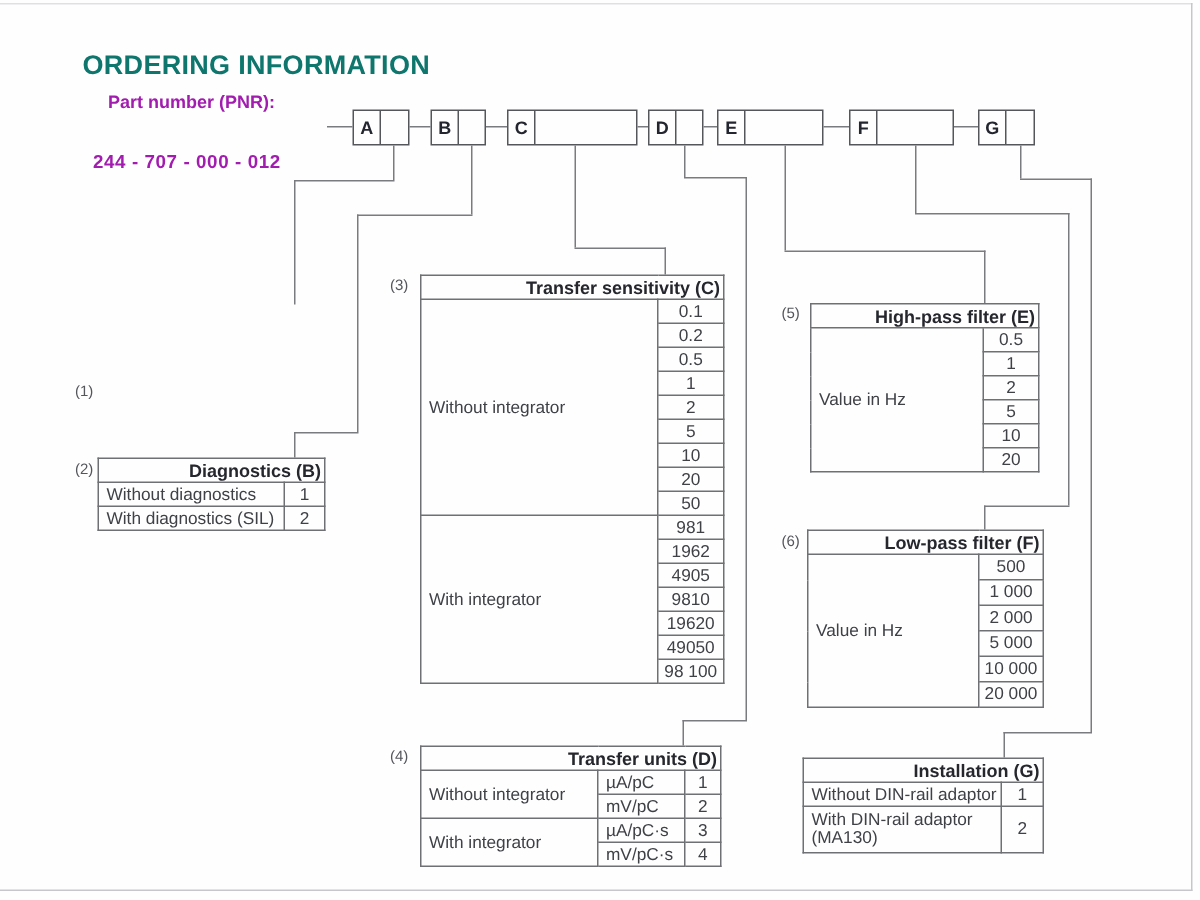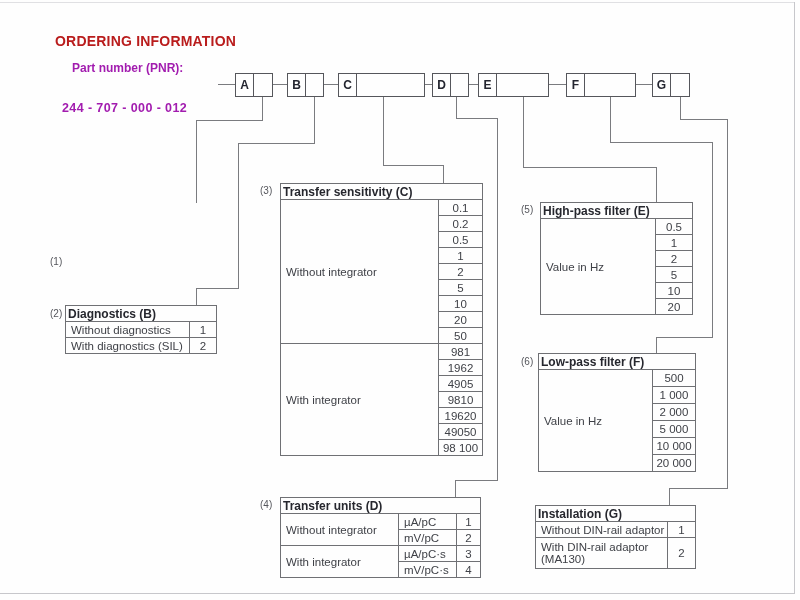--- a/index.html
+++ b/index.html
@@ -3,41 +3,41 @@
 <meta charset="utf-8">
 <style>
   * { box-sizing: border-box; }
   html,body { margin:0; padding:0; background:#ffffff; }
   #stage {
     position:relative; width:800px; height:600px; overflow:hidden;
     background:#fefefe;
     font-family:"Liberation Sans","DejaVu Sans",sans-serif;
     color:#3f4147;
   }
-  #title { position:absolute; left:55px; top:33px; font-size:14px; font-weight:bold; color:#b91c1c; letter-spacing:.2px; }
+  #title { position:absolute; left:55px; top:33px; font-size:18px; font-weight:bold; color:#0f766e; letter-spacing:.2px; }
   .pn1 { position:absolute; left:72px; top:61px; font-size:12px; font-weight:bold; color:#a21caf; }
   .pn2 { position:absolute; left:62px; top:76px; font-size:12.5px; font-weight:bold; color:#a21caf; letter-spacing:.4px;margin-top:25px; }
 
   
   .code-box { position:absolute; top:73px; height:24px; border:1px solid #55565b; display:flex; align-items:stretch; background:transparent; }
   .code-box .ltr { width:18px; display:flex; align-items:center; justify-content:center; font-weight:bold; font-size:12px; color:#23252f; border-right:1px solid #55565b; }
   .code-box .blank { flex:1; }
 
   
   .hl { position:absolute; height:1px; background:#7a7b7f; }
   .vl { position:absolute; width:1px; background:#7a7b7f; }
 
   
   .t { position:absolute; border-collapse:collapse; table-layout:fixed; }
   .t th, .t td {
     border:1px solid #6f7074; font-size:11.5px; font-weight:normal; color:#3f4147;
     padding:0 0 0 5px; height:16px; line-height:12px; text-align:left;
     white-space:nowrap; overflow:hidden;
   }
-  .t th { font-weight:bold; text-align:left; color:#26272e; font-size:12px; padding:0 2px; }
+  .t th { font-weight:bold; text-align:right; color:#26272e; font-size:12px; padding:0 2px; }
   .t td.v { text-align:center; padding:0 2px; }
   #lp-table td { height:17px; }
   #inst-table td.wrap { white-space:normal; height:31px; line-height:12.5px; }
 
   .fn { position:absolute; font-size:10px; color:#55565c; }
 
   
   .edge { position:absolute; background:#c7c7cb; }
 </style>
 </head>

